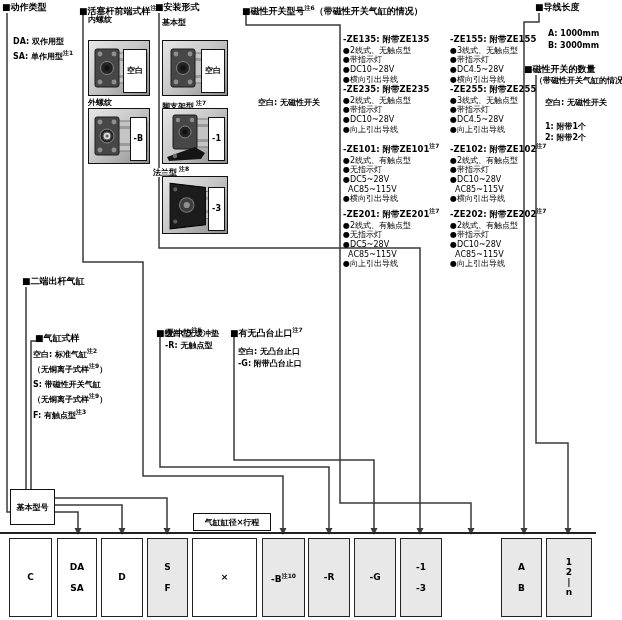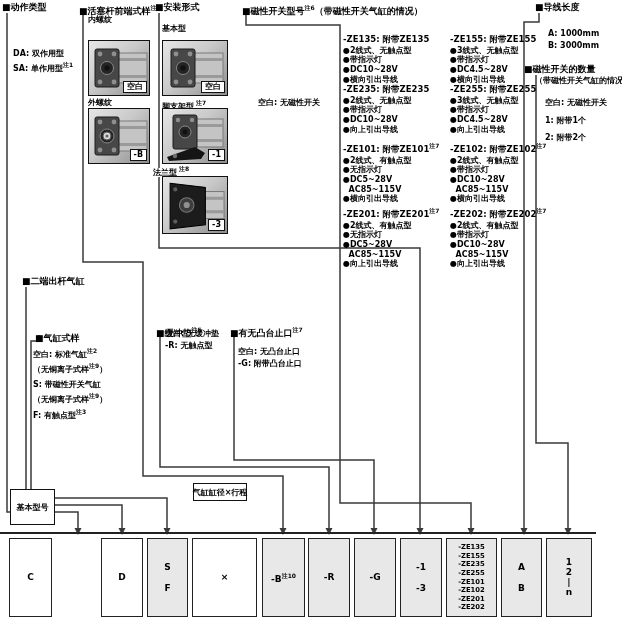--- a/index.html
+++ b/index.html
@@ -8,24 +8,24 @@
   .wires{position:absolute;left:0;top:0;z-index:1;}
   .h{position:absolute;z-index:2;font-size:9px;font-weight:bold;white-space:nowrap;line-height:11px;}
   .t{position:absolute;z-index:2;font-size:8px;font-weight:bold;white-space:nowrap;line-height:12px;}
   .t.rows div{line-height:11.5px;}
   sup{font-size:6px;font-weight:bold;}
   .optname{background:#fff;padding-right:2px;}
   .photo{position:absolute;z-index:3;background:linear-gradient(135deg,#e6e6e6 0%,#c9c9c9 45%,#8d8d8d 100%);
          border:1px solid #111;box-sizing:border-box;}
   .photo svg{display:block;width:100%;height:100%;}
   .tag{position:absolute;right:2px;bottom:2px;z-index:4;background:#fff;border:1px solid #111;
-       font-size:8px;font-weight:bold;line-height:10px;padding:0 3px;}
+       font-size:8px;font-weight:bold;line-height:10px;padding:16px 3px;}
   .entry{position:absolute;z-index:2;}
   .eh{font-size:8.5px;font-weight:bold;white-space:nowrap;margin-bottom:2px;line-height:10px;}
-  .bl{font-size:8px;font-weight:bold;line-height:9.6px;white-space:pre;}
+  .bl{font-size:8px;font-weight:normal;line-height:9.6px;white-space:pre;}
   .sep{position:absolute;z-index:2;background:#222;}
   .lblbox{position:absolute;z-index:2;border:1px solid #111;background:#fff;box-sizing:border-box;
           font-size:8px;font-weight:bold;display:flex;align-items:center;justify-content:center;white-space:nowrap;}
   .obox{position:absolute;z-index:2;top:538px;height:79px;border:1px solid #222;background:#fff;
         box-sizing:border-box;display:flex;flex-direction:column;align-items:center;justify-content:center;
         gap:12px;font-size:9px;font-weight:bold;text-align:center;}
   .obox.shade{background:#e8e8e8;}
   .obox .ln{line-height:9px;white-space:nowrap;}
   .obox.ze{gap:0;}
   .obox.ze .ln{font-size:6.8px;line-height:8.6px;}
@@ -88,21 +88,21 @@
     <span>■缓冲垫</span><sup>注5</sup>
   </div>
   <div class="h" style="left:230px;top:324px">
     <span>■有无凸台止口</span><sup>注7</sup>
   </div>
   <div class="h" style="left:524px;top:64px">
     <span>■磁性开关的数量</span>
     <div class="t" style="left:11px;top:11px"><span>（带磁性开关气缸的情况）</span></div>
   </div>
 
-  <div class="t rows" style="left:13px;top:44px">
+  <div class="t rows" style="left:13px;top:32px">
     <div><span>DA: 双作用型</span><sup></sup></div>
     <div><span>SA: 单作用型</span><sup>注1</sup></div>
   </div>
 
   <div class="t" style="left:88px;top:14px">
     <span class="optname">内螺纹</span>
   </div>
   <div class="photo" style="left:88px;top:40px;width:62px;height:56px">
     <svg viewBox="0 0 60 54">
       <rect x="16" y="12" width="42" height="30" fill="#c4c4c4" stroke="#7a7a7a"></rect>
@@ -131,21 +131,21 @@
         <circle cx="25" cy="13" r="2.4" fill="#8f8f8f"></circle>
       <circle cx="11" cy="41" r="2.4" fill="#8f8f8f"></circle>
         <circle cx="25" cy="41" r="2.4" fill="#8f8f8f"></circle>
       <circle cx="18" cy="27" r="7" fill="#242424" stroke="#888"></circle>
       <circle cx="18" cy="27" r="4" fill="#d9d9d9" stroke="#555"></circle>
         <circle cx="18" cy="27" r="1.6" fill="#666"></circle>
     </svg>
     <span class="tag">-B</span>
   </div>
 
-  <div class="t" style="left:162px;top:19px">
+  <div class="t" style="left:162px;top:13px">
     <span class="optname">基本型</span><sup></sup>
   </div>
   <div class="photo" style="left:162px;top:40px;width:66px;height:56px">
     <svg viewBox="0 0 60 54">
       <rect x="16" y="12" width="42" height="30" fill="#c4c4c4" stroke="#7a7a7a"></rect>
       <rect x="16" y="17" width="42" height="3" fill="#9a9a9a"></rect>
       <rect x="16" y="34" width="42" height="3" fill="#9a9a9a"></rect>
       <rect x="6" y="8" width="24" height="38" rx="2" fill="#474747" stroke="#1d1d1d"></rect>
       <circle cx="11" cy="13" r="2.4" fill="#8f8f8f"></circle>
         <circle cx="25" cy="13" r="2.4" fill="#8f8f8f"></circle>
@@ -274,33 +274,37 @@
     <div class="bl">  AC85~115V</div>
     <div class="bl">●向上引出导线</div>
   </div>
 
   <div class="t rows" style="left:548px;top:28px">
     <div>A: 1000mm</div>
     <div>B: 3000mm</div>
   </div>
 
   <div class="t" style="left:545px;top:97px"><span>空白: 无磁性开关</span></div>
-  <div class="t" style="left:545px;top:115px"><span>1: 附带1个</span></div>
+  <div class="t" style="left:545px;top:121px"><span>1: 附带1个</span></div>
   <div class="t" style="left:545px;top:132px"><span>2: 附带2个</span></div>
 
   <div class="lblbox" style="left:10px;top:489px;width:45px;height:36px">
     <span>基本型号</span>
   </div>
-  <div class="lblbox" style="left:193px;top:483px;width:54px;height:18px">
+  <div class="lblbox" style="left:193px;top:513px;width:78px;height:18px">
     <span>气缸缸径×行程</span>
   </div>
   <div class="sep" style="left:0;top:532px;width:596px;height:2px"></div>
 
   <div class="obox" style="left:9px;width:43px">
     <div class="ln">C</div>
+  </div>
+  <div class="obox" style="left:57px;width:40px">
+    <div class="ln">DA</div>
+    <div class="ln">SA</div>
   </div>
   <div class="obox" style="left:101px;width:42px">
     <div class="ln">D</div>
   </div>
   <div class="obox shade" style="left:147px;width:41px">
     <div class="ln">S</div>
     <div class="ln">F</div>
   </div>
   <div class="obox" style="left:192px;width:65px">
     <div class="ln">×</div>
@@ -310,30 +314,20 @@
   </div>
   <div class="obox shade" style="left:308px;width:42px">
     <div class="ln">-R</div>
   </div>
   <div class="obox shade" style="left:354px;width:42px">
     <div class="ln">-G</div>
   </div>
   <div class="obox shade" style="left:400px;width:42px">
     <div class="ln">-1</div>
     <div class="ln">-3</div>
-  </div>
-  <div class="obox shade ze" style="left:446px;width:51px">
-    <div class="ln">-ZE135</div>
-    <div class="ln">-ZE155</div>
-    <div class="ln">-ZE235</div>
-    <div class="ln">-ZE255</div>
-    <div class="ln">-ZE101</div>
-    <div class="ln">-ZE102</div>
-    <div class="ln">-ZE201</div>
-    <div class="ln">-ZE202</div>
   </div>
   <div class="obox shade" style="left:501px;width:41px">
     <div class="ln">A</div>
     <div class="ln">B</div>
   </div>
   <div class="obox shade nums" style="left:546px;width:46px">
     <div class="ln">1</div>
     <div class="ln">2</div>
     <div class="ln">|</div>
     <div class="ln">n</div>

